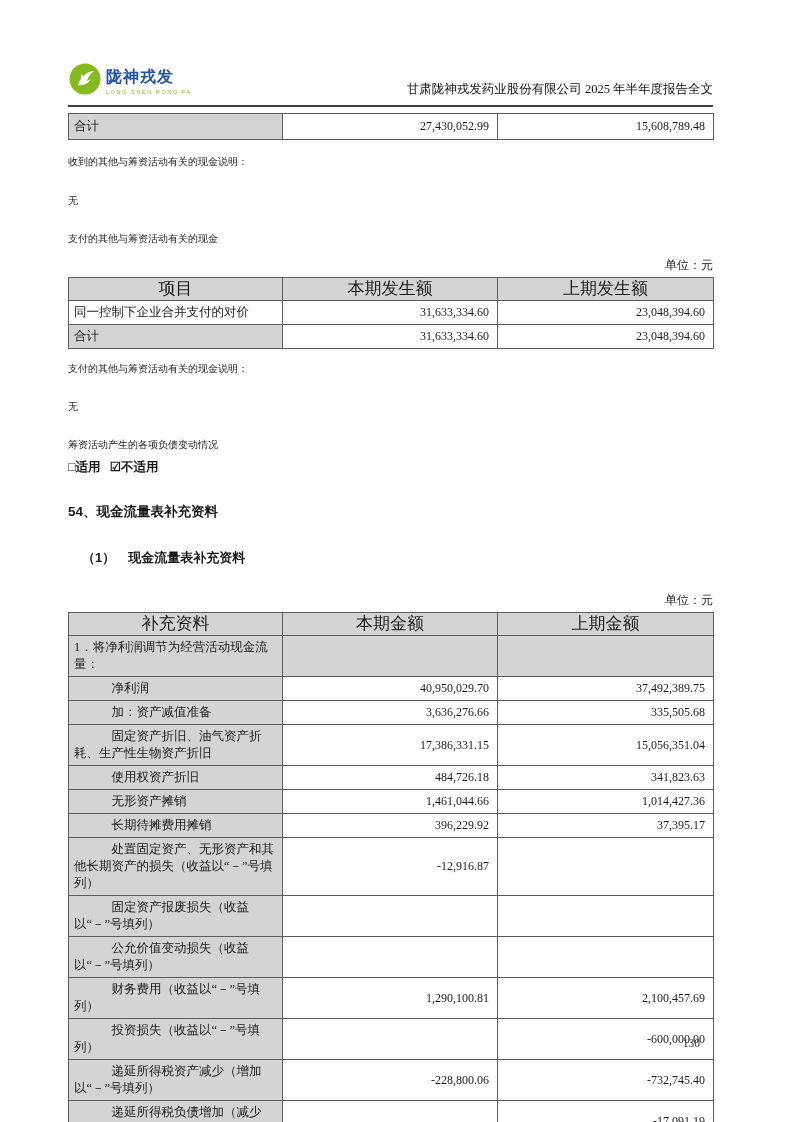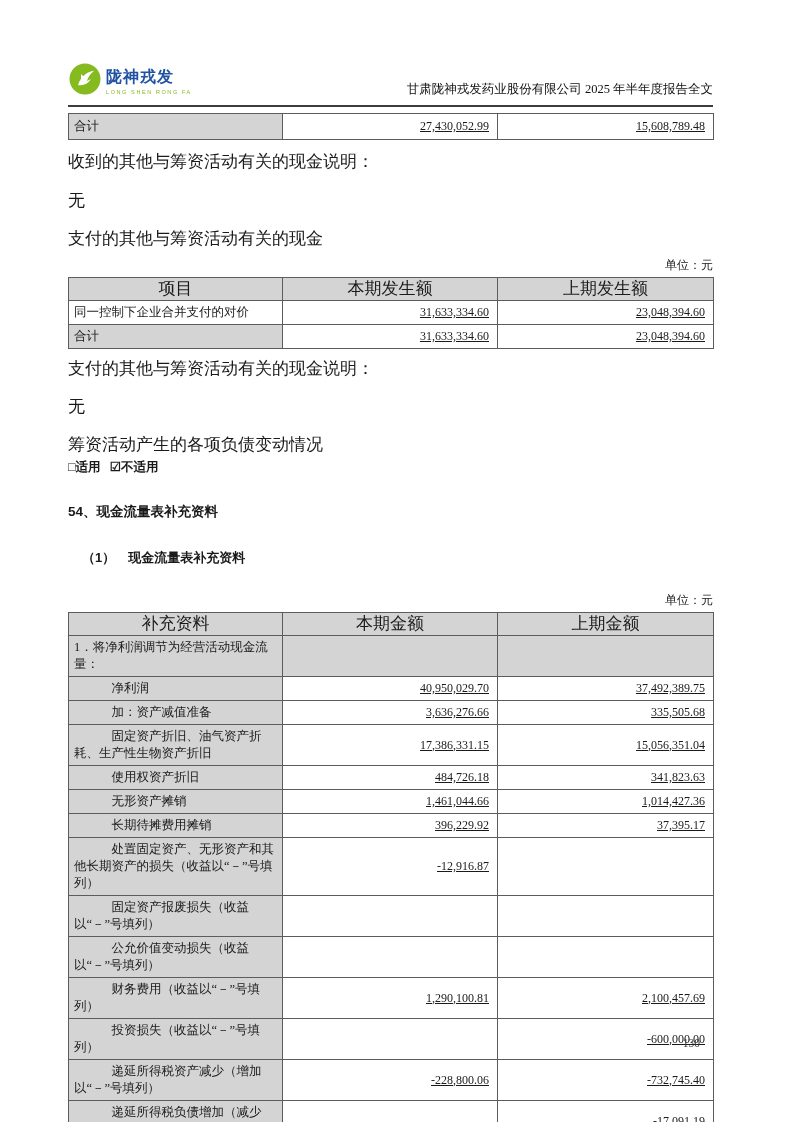--- a/index.html
+++ b/index.html
@@ -22,27 +22,27 @@
   .logo-cn { font-size:16px; font-weight:bold; color:#2053A3; letter-spacing:1px; font-family:"Liberation Sans",sans-serif; }
   .logo-en { font-size:5.5px; color:#85BB1F; letter-spacing:1.6px; font-family:"Liberation Sans",sans-serif; margin-top:1px; }
   .doc-title { font-size:12.5px; color:#111; padding-bottom:2px; }
 
   
   table { border-collapse:collapse; table-layout:fixed; width:645px; }
   td,th { border:1px solid #5c5c5c; vertical-align:middle; font-weight:normal; }
   th { background:#D4D4D4; text-align:center; font-size:17px; padding:3px 4px; line-height:16px; }
   td.lbl { background:#D4D4D4; text-align:left; font-size:12.5px; padding:3px 5px; line-height:17px; }
   td.lbl-w { background:#ffffff; text-align:left; font-size:12.5px; padding:3px 5px; line-height:17px; }
-  td.num { background:#ffffff; text-align:right; font-size:12px; padding:3px 8px 3px 0; line-height:17px;text-decoration:underline; }
+  td.num { background:#ffffff; text-align:right; font-size:12px; padding:3px 8px 3px 0; line-height:17px; }
   .section-row td { background:#D4D4D4; }
   .hang { text-indent:3em; }
   .t1 td { padding-top:4px; padding-bottom:4px; }
 
   
-  .note { font-size:17px; line-height:17px; }
+  .note { font-size:10px; line-height:17px; }
   .m-note1 { margin-top:13px; }
   .m-none1 { margin-top:22px; }
   .m-paid  { margin-top:21px; }
   .m-unit1 { margin-top:10px; margin-bottom:3px; text-align:right; font-size:12px; }
   .m-note2 { margin-top:11px; }
   .m-none2 { margin-top:21px; }
   .m-liab  { margin-top:21px; }
   .m-check { margin-top:6px; font-size:12.5px;font-weight:bold; }
   .m-check .cb { margin-right:6px; }
   .h-main { margin-top:27px; font-size:13.5px; font-weight:bold; font-family:"Liberation Sans",sans-serif; }

